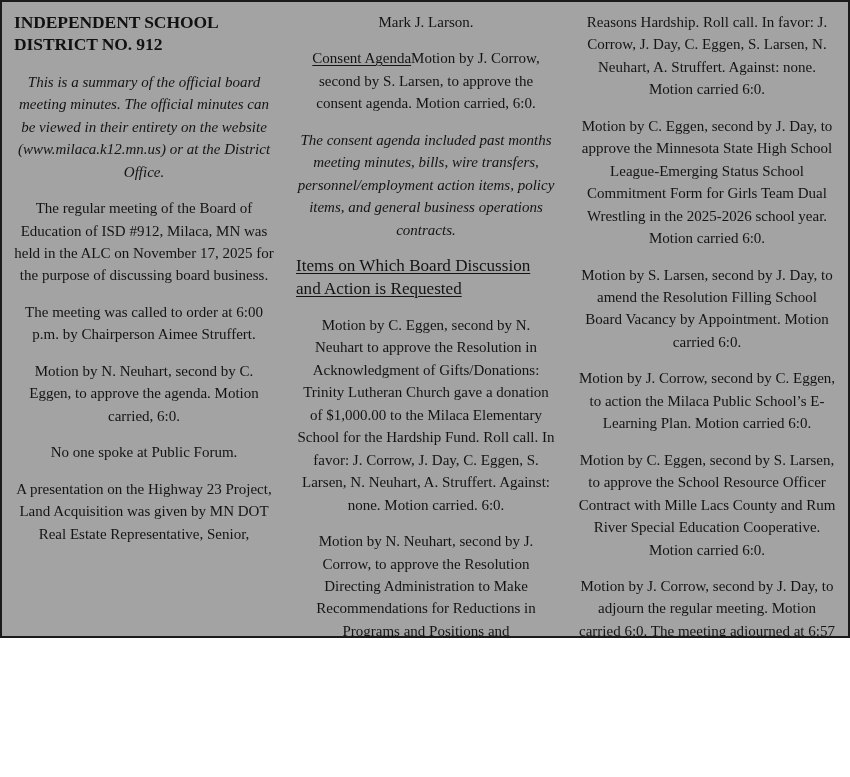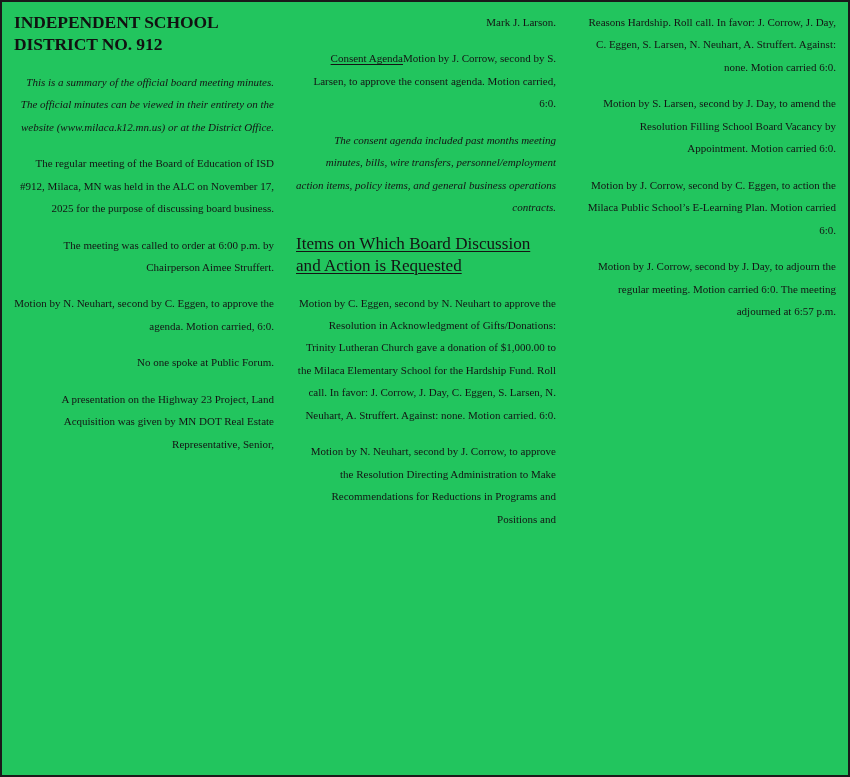--- a/index.html
+++ b/index.html
@@ -5,23 +5,23 @@
   html, body {
     margin: 0;
     padding: 0;
     background: #ffffff;
   }
   body {
     font-family: "Liberation Serif", "DejaVu Serif", serif;
   }
   #page {
     width: 850px;
-    height: 777px;
+    height: 638px;
     box-sizing: border-box;
-    background: #22c55e;
+    background: #a3a3a3;
     border: 2px solid #1a1a1a;
     overflow: hidden;
     position: relative;
   }
   #columns {
     box-sizing: border-box;
     width: 100%;
     height: 100%;
     padding: 9px 12px 0 12px;
     display: flex;
@@ -42,25 +42,25 @@
   }
   h1.doc-title {
     font-size: 17.5px;
     line-height: 22.4px;
     font-weight: bold;
     margin: 0 0 15px 0;
     letter-spacing: -0.1px;
     color: #111111;
   }
   p.para {
-    font-size: 11px;
+    font-size: 15px;
     line-height: 22.45px;
     margin: 0 0 14px 0;
     color: #141414;
-    text-align: right;
+    text-align: center;
     hyphens: none;
   }
   p.para.italic {
     font-style: italic;
   }
   .u {
     text-decoration: underline;
     text-underline-offset: 2px;
     text-decoration-thickness: 1px;
   }
@@ -98,19 +98,21 @@
       <p class="para italic">The consent agenda included past months meeting minutes, bills, wire transfers, personnel/employment action items, policy items, and general business operations contracts.</p>
 
       <p class="heading-block"><span class="u">Items on Which Board Discussion and Action is Requested</span></p>
 
       <p class="para">Motion by C. Eggen, second by N. Neuhart to approve the Resolution in Acknowledgment of Gifts/Donations: Trinity Lutheran Church gave a donation of $1,000.00 to the Milaca Elementary School for the Hardship Fund. Roll call. In favor: J. Corrow, J. Day, C. Eggen, S. Larsen, N. Neuhart, A. Struffert. Against: none. Motion carried. 6:0.</p>
       <p class="para">Motion by N. Neuhart, second by J. Corrow, to approve the Resolution Directing Administration to Make Recommendations for Reductions in Programs and Positions and</p>
     </div>
 
     <div class="column col-3">
       <p class="para">Reasons Hardship. Roll call. In favor: J. Corrow, J. Day, C. Eggen, S. Larsen, N. Neuhart, A. Struffert. Against: none. Motion carried 6:0.</p>
+      <p class="para">Motion by C. Eggen, second by J. Day, to approve the Minnesota State High School League-Emerging Status School Commitment Form for Girls Team Dual Wrestling in the 2025-2026 school year. Motion carried 6:0.</p>
       <p class="para">Motion by S. Larsen, second by J. Day, to amend the Resolution Filling School Board Vacancy by Appointment. Motion carried 6:0.</p>
       <p class="para">Motion by J. Corrow, second by C. Eggen, to action the Milaca Public School’s E-Learning Plan. Motion carried 6:0.</p>
+      <p class="para">Motion by C. Eggen, second by S. Larsen, to approve the School Resource Officer Contract with Mille Lacs County and Rum River Special Education Cooperative. Motion carried 6:0.</p>
       <p class="para">Motion by J. Corrow, second by J. Day, to adjourn the regular meeting. Motion carried 6:0. The meeting adjourned at 6:57 p.m.</p>
     </div>
 
   </div>
 </div>
 
 </body></html>

